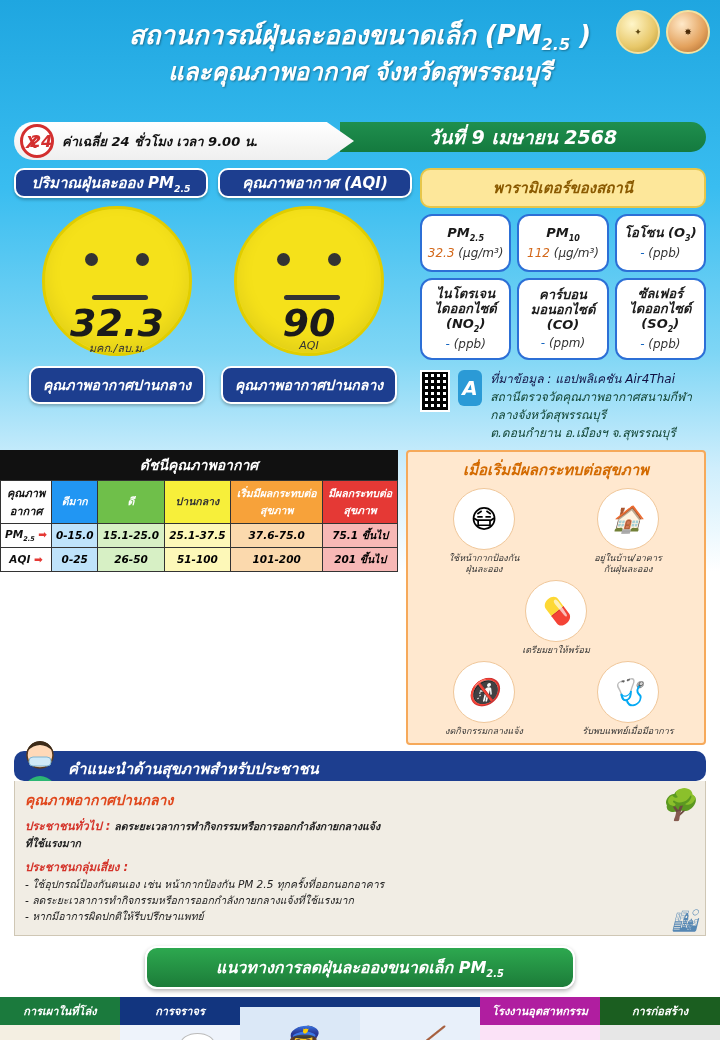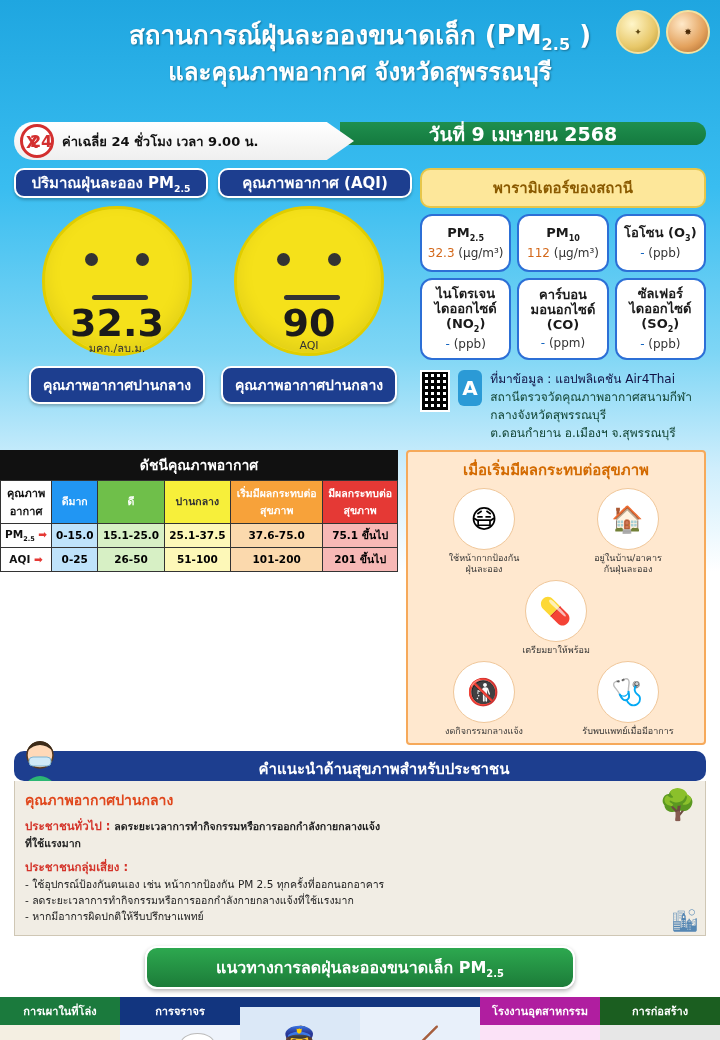--- a/index.html
+++ b/index.html
@@ -1,21 +1,21 @@
 <!DOCTYPE html>
 <html lang="th"><head>
 <meta charset="utf-8">
 <style>
   * { box-sizing: border-box; margin: 0; padding: 0; }
   body {
     width: 720px; height: 1040px; position: relative; overflow: hidden;
     font-family: "DejaVu Sans", "Liberation Sans", sans-serif;
     background: linear-gradient(180deg, #1fa6e0 0%, #39bdf0 18%, #7fd6f5 34%, #cfeefc 45%, #ffffff 55%);
   }
-  .page { position: absolute; inset: 0; }
+  .page { position: absolute; inset: 0; font-style: italic; }
 
   
   .header { position: relative; height: 118px; }
   .header-title {
     text-align: center; color: #ffffff; font-weight: bold;
     text-shadow: 1px 1px 2px rgba(0,0,0,.35);
     font-size: 26px; line-height: 1.35; padding-top: 18px;
   }
   .header-title .l2 { font-size: 24px; }
   sub { font-size: 0.62em; }
@@ -38,21 +38,21 @@
   }
   .badge24 {
     width: 34px; height: 34px; border-radius: 50%; background: #fff;
     border: 3px solid #d32f2f; color: #d32f2f; font-weight: bold; font-size: 13px;
     display: flex; align-items: center; justify-content: center; position: relative;
   }
   .badge24 .x { position:absolute; left:3px; top:6px; font-size:16px; color:#d32f2f; }
   .badge24 .n { margin-left: 8px; font-size: 16px; }
   .datebar-left-text { margin-left: 8px; font-size: 13px; color: #111; font-weight: bold; }
   .datebar-right {
-    flex: 1; height: 23px; margin-left: -14px;
+    flex: 1; height: 30px; margin-left: -14px;
     background: linear-gradient(180deg,#1f8f4e,#147a3f);
     border-radius: 0 19px 19px 0; color: #fff; font-size: 19px; font-weight: bold;
     display: flex; align-items: center; justify-content: center;
   }
 
   
   .upper { display: flex; padding: 8px 14px 0 14px; gap: 8px; }
   .left-col { width: 398px; }
   .right-col { flex: 1; }
 
@@ -142,21 +142,21 @@
     border: 1px solid #f0c79a; display: flex; align-items: center; justify-content: center; font-size: 26px;
     overflow: hidden;
   }
   .impact-cap { font-size: 9px; color: #333; margin-top: 3px; line-height: 1.3; }
   .impact-center { grid-column: 1 / span 2; display:flex; justify-content:center; }
 
   
   .advice { margin: 6px 14px 0 14px; position: relative; }
   .advice-band {
     background: #1d3e8f; color: #fff; border-radius: 10px; font-size: 15px; font-weight: bold;
-    text-align: center; padding: 6px 6px 0 54px; position: relative;
+    text-align: left; padding: 6px 6px 0 54px; position: relative;
   }
   .advice-kid {
     position: absolute; left: 0; top: -16px; width: 52px; height: 52px;
   }
   .advice-body {
     background: #f1ede4; border: 1px solid #cfc7b5; border-top: none;
     padding: 8px 10px 10px 10px; position: relative; min-height: 118px;
   }
   .advice-h1 { color: #e0471c; font-weight: bold; font-size: 14px; }
   .advice-h2 { color: #d4342a; font-weight: bold; font-size: 11.5px; margin-top: 6px; }

